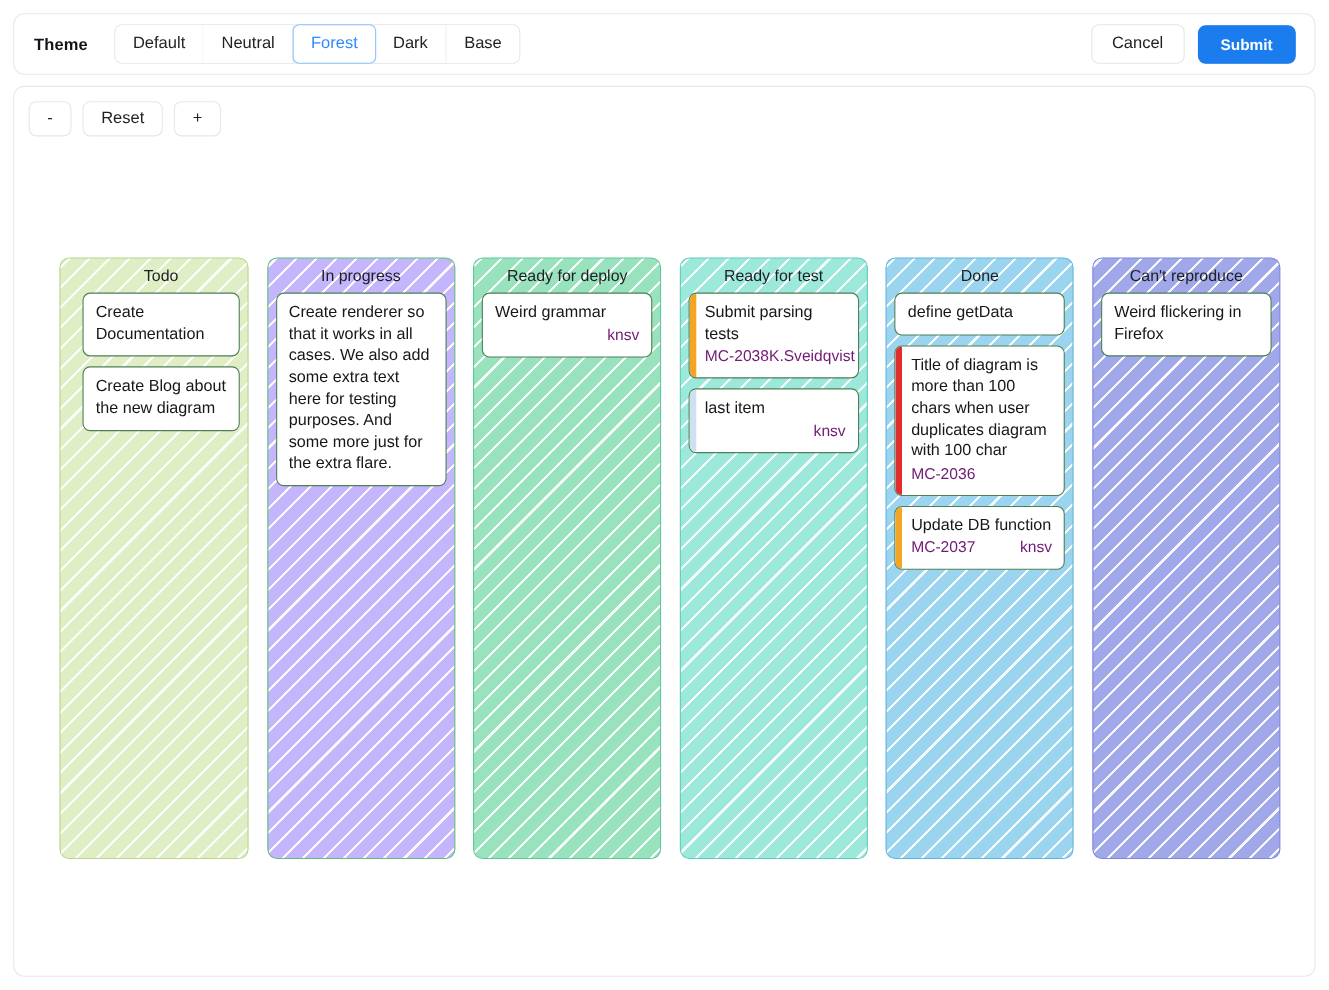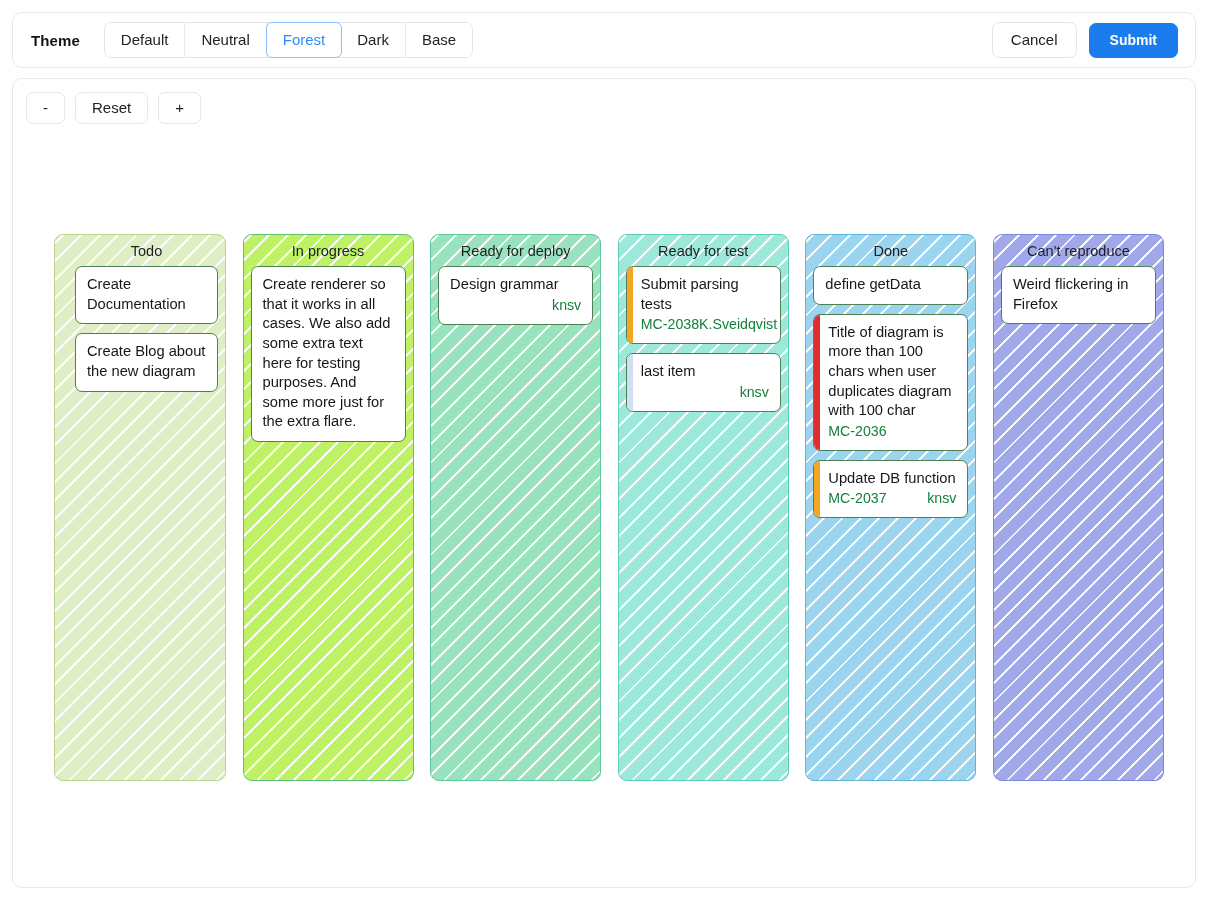--- a/index.html
+++ b/index.html
@@ -148,21 +148,21 @@
   }
   .card.has-prio { padding-left: 14px; }
   .card-title {
     font-size: 14.7px;
     color: #15171a;
     line-height: 1.33;
     word-wrap: break-word;
   }
   .card-meta {
     display: flex; justify-content: space-between; align-items: baseline;
-    font-size: 14.2px; color: #15803d;
+    font-size: 14.2px; color: #701a75;
     margin-top: 1px;
     line-height: 1.33;
   }
   .card-meta .ticket { white-space: nowrap; }
   .card-meta .assignee { white-space: nowrap; }
   .card-meta.only-assignee { justify-content: flex-end; }
 </style>
 </head>
 <body>
 
@@ -200,35 +200,35 @@
         <div class="col-title">Todo</div>
         <div class="cards">
           <div class="card">
             <div class="card-title">Create Documentation</div>
           </div>
           <div class="card">
             <div class="card-title">Create Blog about the new diagram</div>
           </div>
         </div>
       </div>
-      <div class="column" style="background: #bef264; border-color: rgb(92, 192, 119);">
+      <div class="column" style="background: #c4b5fd; border-color: rgb(92, 192, 119);">
         <div class="col-hatch"></div>
         <div class="col-title">In progress</div>
         <div class="cards">
           <div class="card">
             <div class="card-title">Create renderer so that it works in all cases. We also add some extra text here for testing purposes. And some more just for the extra flare.</div>
           </div>
         </div>
       </div>
       <div class="column" style="background: rgb(152, 227, 189); border-color: rgb(95, 199, 155);">
         <div class="col-hatch"></div>
         <div class="col-title">Ready for deploy</div>
         <div class="cards">
           <div class="card">
-            <div class="card-title">Design grammar</div>
+            <div class="card-title">Weird grammar</div>
             <div class="card-meta only-assignee">
               <span class="assignee">knsv</span>
             </div>
           </div>
         </div>
       </div>
       <div class="column" style="background: rgb(156, 232, 218); border-color: rgb(95, 203, 187);">
         <div class="col-hatch"></div>
         <div class="col-title">Ready for test</div>
         <div class="cards">

